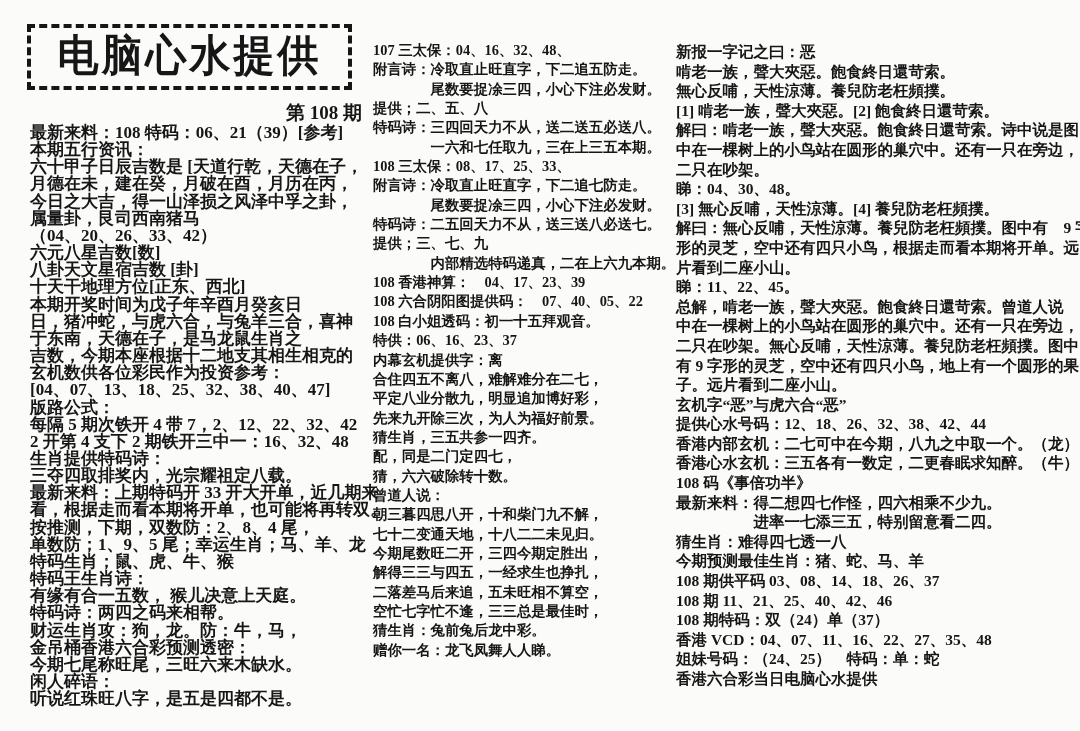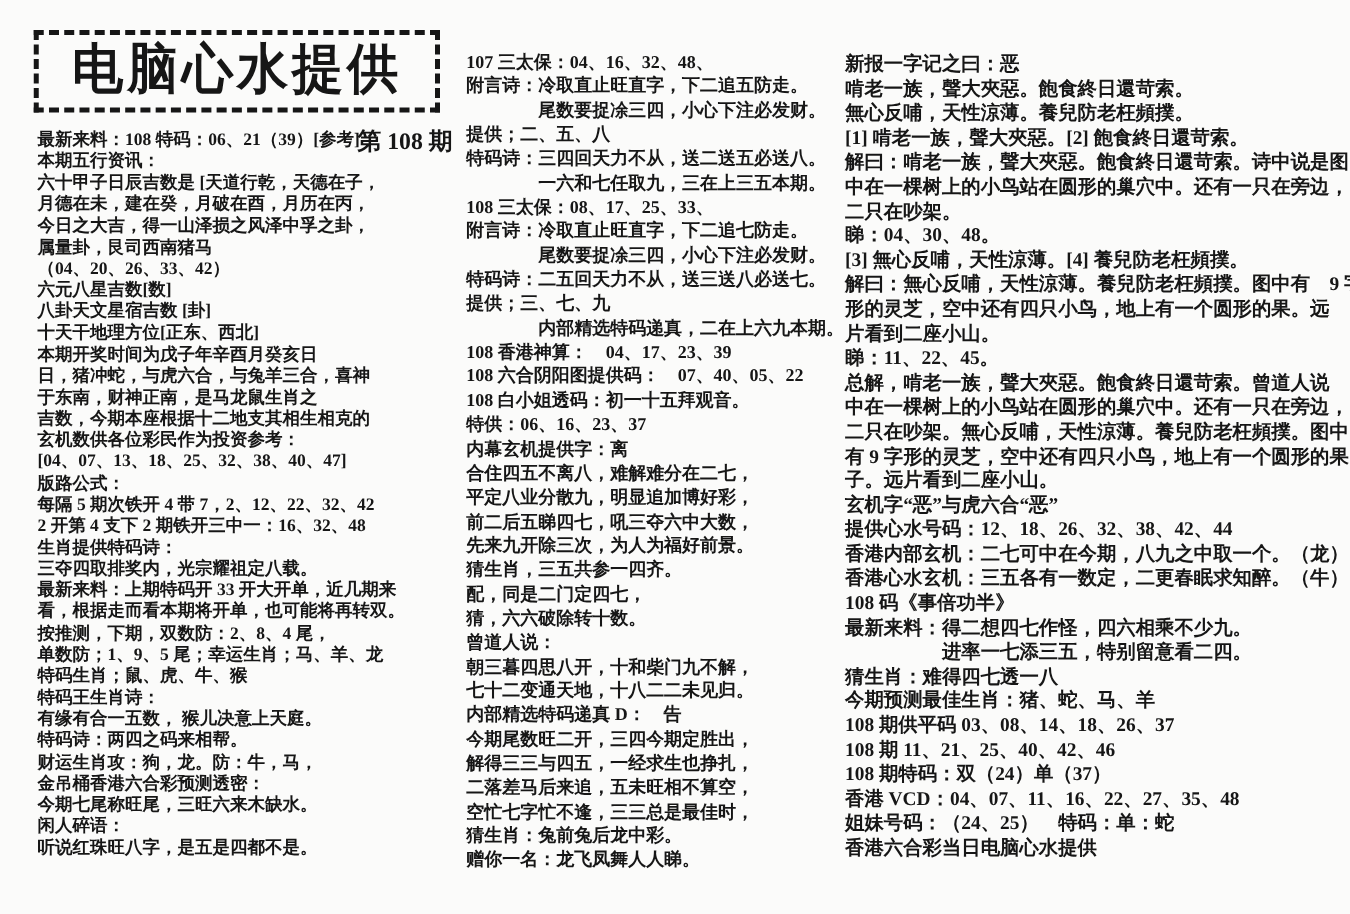--- a/index.html
+++ b/index.html
@@ -24,21 +24,21 @@
   }
   .issue {
     position:absolute; left:30px; top:100px; width:332px;
     text-align:right; font-size:19px; font-weight:700; white-space:nowrap;
   }
 
   .col { position:absolute; font-weight:600;font-family:Liberation Serif, serif; }
   .col .line { white-space:pre; }
   .col b { font-weight:700; }
 
-  .col-left   { left:30px;  top:104px; width:342px; font-size:14px; line-height:17.15px; }
+  .col-left   { left:30px;  top:124px; width:342px; font-size:17px; line-height:17.15px; }
   .col-middle { left:373px; top:41px;  width:302px; font-size:14.4px; line-height:19.35px; }
   .col-right  { left:676px; top:42px;  width:403px; font-size:15.5px; line-height:19.6px;  }
 </style>
 </head>
 <body>
 
 <div class="page">
   <div class="title-box">
     <span class="title-text">电脑心水提供</span>
   </div>
@@ -49,21 +49,21 @@
       <div class="line">六十甲子日辰吉数是 [天道行乾，天德在子，</div>
       <div class="line">月德在未，建在癸，月破在酉，月历在丙，</div>
       <div class="line">今日之大吉，得一山泽损之风泽中孚之卦，</div>
       <div class="line">属量卦，艮司西南猪马</div>
       <div class="line">（<b>04</b>、<b>20</b>、<b>26</b>、<b>33</b>、<b>42</b>）</div>
       <div class="line">六元八星吉数[数]</div>
       <div class="line">八卦天文星宿吉数 [卦]</div>
       <div class="line">十天干地理方位[正东、西北]</div>
       <div class="line">本期开奖时间为戊子年辛酉月癸亥日</div>
       <div class="line">日，猪冲蛇，与虎六合，与兔羊三合，喜神</div>
-      <div class="line">于东南，财神正南，是马龙鼠生肖之</div>
+      <div class="line">于东南，天德在子，是马龙鼠生肖之</div>
       <div class="line">吉数，今期本座根据十二地支其相生相克的</div>
       <div class="line">玄机数供各位彩民作为投资参考：</div>
       <div class="line">[<b>04</b>、<b>07</b>、<b>13</b>、<b>18</b>、<b>25</b>、<b>32</b>、<b>38</b>、<b>40</b>、<b>47</b>]</div>
       <div class="line">版路公式：</div>
       <div class="line">每隔 <b>5</b> 期次铁开 <b>4</b> 带 <b>7</b>，<b>2</b>、<b>12</b>、<b>22</b>、<b>32</b>、<b>42</b></div>
       <div class="line"><b>2</b> 开第 <b>4</b> 支下 <b>2</b> 期铁开三中一：<b>16</b>、<b>32</b>、<b>48</b></div>
       <div class="line">生肖提供特码诗：</div>
       <div class="line">三夺四取排奖内，光宗耀祖定八载。</div>
       <div class="line">最新来料：上期特码开 <b>33</b> 开大开单，近几期来</div>
       <div class="line">看，根据走而看本期将开单，也可能将再转双。</div>
@@ -92,48 +92,46 @@
       <div class="line">特码诗：二五回天力不从，送三送八必送七。</div>
       <div class="line">提供；三、七、九</div>
       <div class="line">　　　　内部精选特码递真，二在上六九本期。</div>
       <div class="line"><b>108</b> 香港神算：　<b>04</b>、<b>17</b>、<b>23</b>、<b>39</b></div>
       <div class="line"><b>108</b> 六合阴阳图提供码：　<b>07</b>、<b>40</b>、<b>05</b>、<b>22</b></div>
       <div class="line"><b>108</b> 白小姐透码：初一十五拜观音。</div>
       <div class="line">特供：<b>06</b>、<b>16</b>、<b>23</b>、<b>37</b></div>
       <div class="line">内幕玄机提供字：离</div>
       <div class="line">合住四五不离八，难解难分在二七，</div>
       <div class="line">平定八业分散九，明显追加博好彩，</div>
-      <div class="line">前二后五睇四七，吼三夺六中大数，</div>
       <div class="line">先来九开除三次，为人为福好前景。</div>
       <div class="line">猜生肖，三五共参一四齐。</div>
       <div class="line">配，同是二门定四七，</div>
       <div class="line">猜，六六破除转十数。</div>
       <div class="line">曾道人说：</div>
       <div class="line">朝三暮四思八开，十和柴门九不解，</div>
       <div class="line">七十二变通天地，十八二二未见归。</div>
-      <div class="line">内部精选特码递真 D：　告</div>
       <div class="line">今期尾数旺二开，三四今期定胜出，</div>
       <div class="line">解得三三与四五，一经求生也挣扎，</div>
       <div class="line">二落差马后来追，五未旺相不算空，</div>
       <div class="line">空忙七字忙不逢，三三总是最佳时，</div>
       <div class="line">猜生肖：兔前兔后龙中彩。</div>
       <div class="line">赠你一名：龙飞凤舞人人睇。</div>
     </div>
   <div class="col col-right">
       <div class="line">新报一字记之曰：恶</div>
       <div class="line">啃老一族，聲大夾惡。飽食終日還苛索。</div>
       <div class="line">無心反哺，天性涼薄。養兒防老枉頻撲。</div>
       <div class="line">[<b>1</b>] 啃老一族，聲大夾惡。[<b>2</b>] 飽食終日還苛索。</div>
       <div class="line">解曰：啃老一族，聲大夾惡。飽食終日還苛索。诗中说是图</div>
       <div class="line">中在一棵树上的小鸟站在圆形的巢穴中。还有一只在旁边，</div>
       <div class="line">二只在吵架。</div>
       <div class="line">睇：<b>04</b>、<b>30</b>、<b>48</b>。</div>
       <div class="line">[<b>3</b>] 無心反哺，天性涼薄。[<b>4</b>] 養兒防老枉頻撲。</div>
       <div class="line">解曰：無心反哺，天性涼薄。養兒防老枉頻撲。图中有　<b>9</b> 字</div>
-      <div class="line">形的灵芝，空中还有四只小鸟，地上有一个圆形的果。远</div>
+      <div class="line">形的灵芝，空中还有四只小鸟，根据走而看本期将开单。远</div>
       <div class="line">片看到二座小山。</div>
       <div class="line">睇：<b>11</b>、<b>22</b>、<b>45</b>。</div>
       <div class="line">总解，啃老一族，聲大夾惡。飽食終日還苛索。曾道人说</div>
       <div class="line">中在一棵树上的小鸟站在圆形的巢穴中。还有一只在旁边，</div>
       <div class="line">二只在吵架。無心反哺，天性涼薄。養兒防老枉頻撲。图中</div>
       <div class="line">有 <b>9</b> 字形的灵芝，空中还有四只小鸟，地上有一个圆形的果</div>
       <div class="line">子。远片看到二座小山。</div>
       <div class="line">玄机字“恶”与虎六合“恶”</div>
       <div class="line">提供心水号码：<b>12</b>、<b>18</b>、<b>26</b>、<b>32</b>、<b>38</b>、<b>42</b>、<b>44</b></div>
       <div class="line">香港内部玄机：二七可中在今期，八九之中取一个。（龙）</div>

